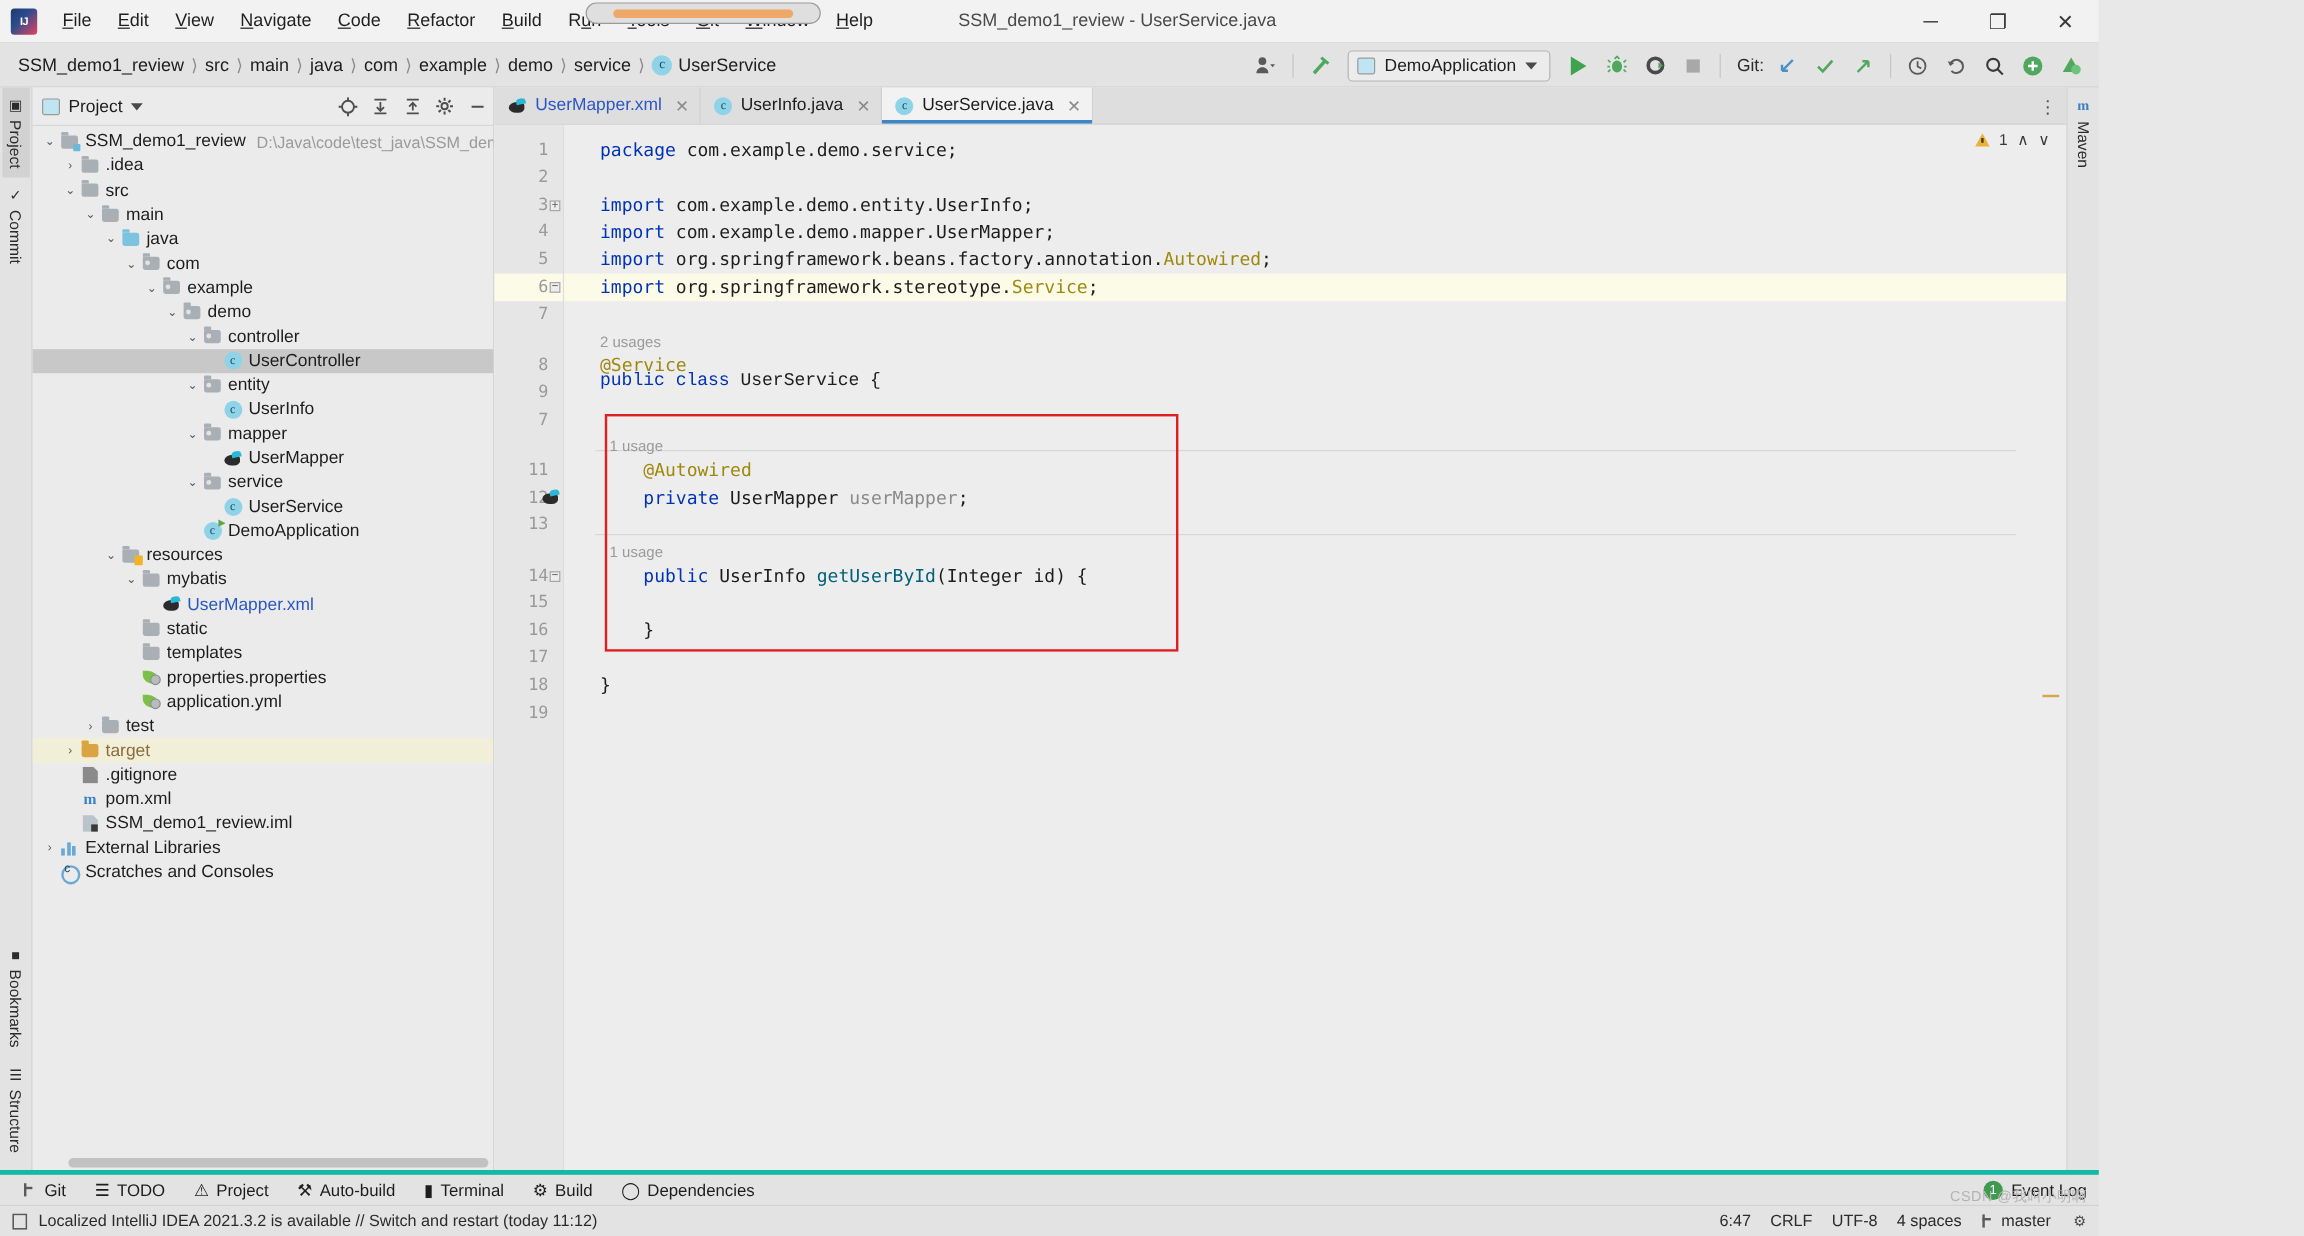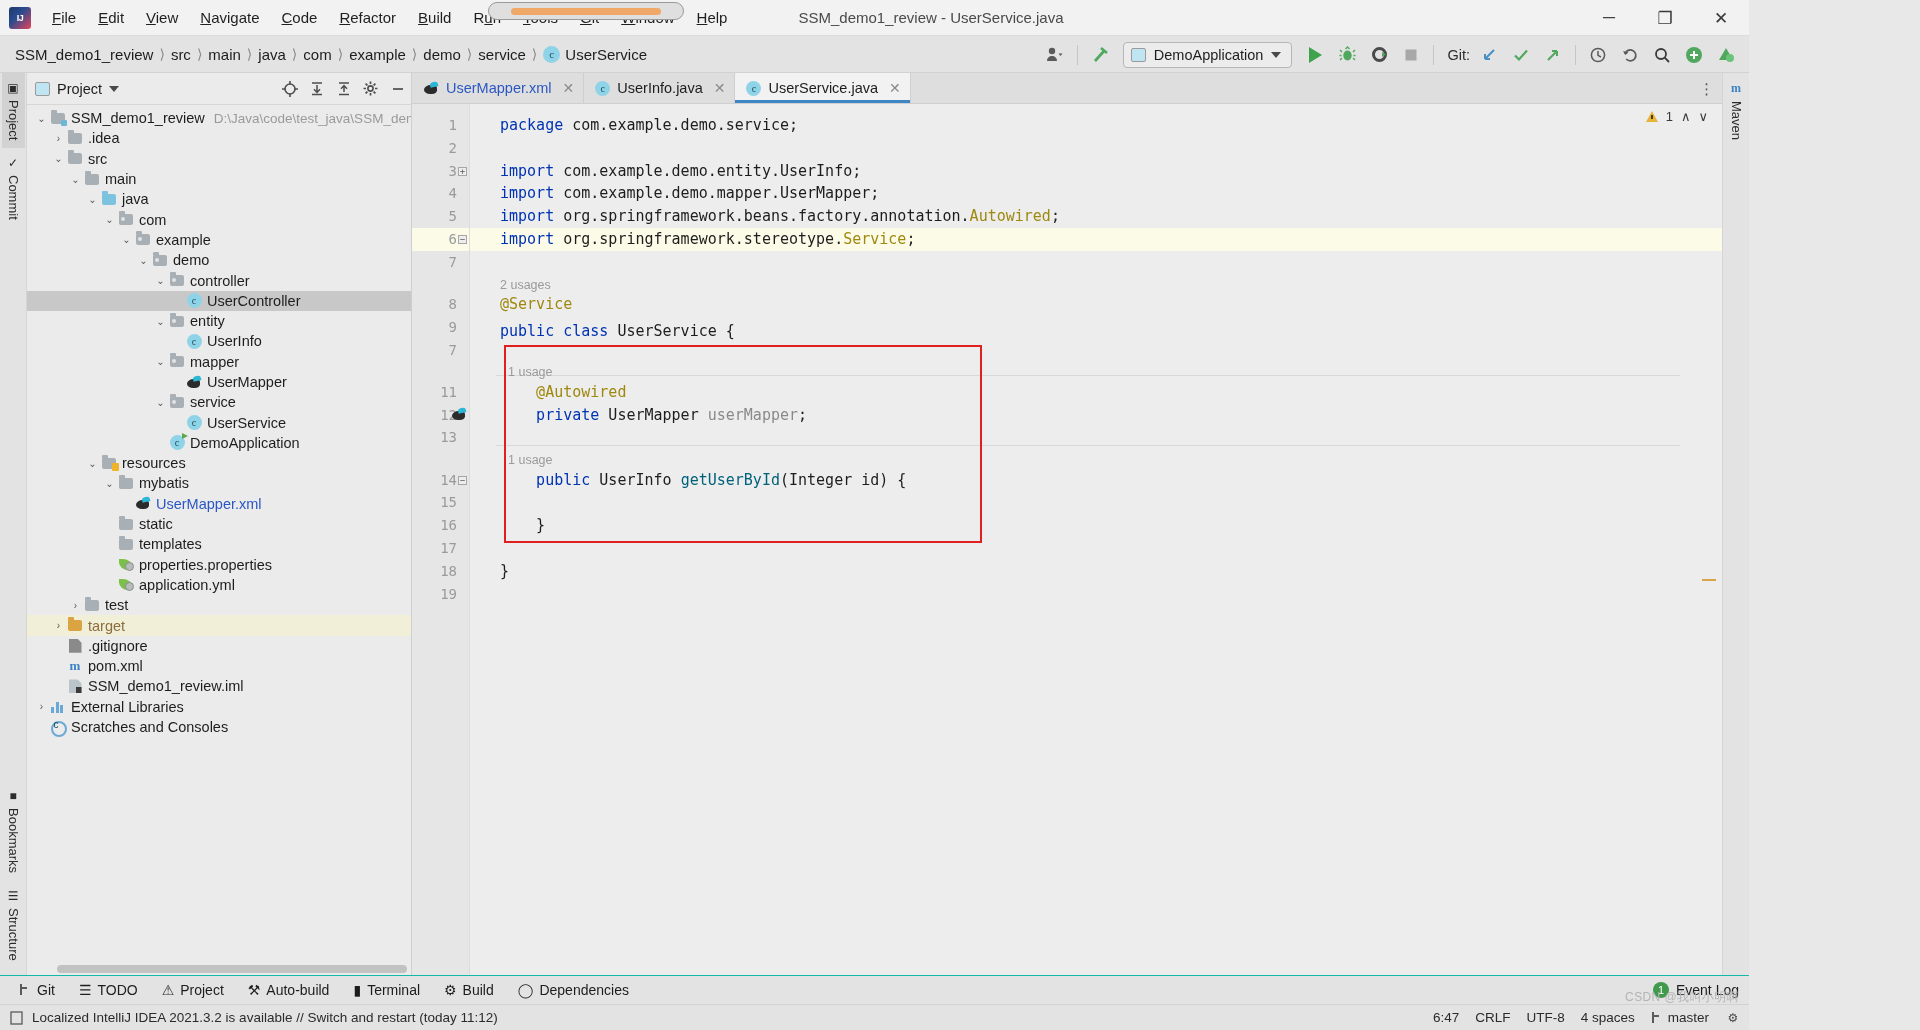--- a/index.html
+++ b/index.html
@@ -246,21 +246,21 @@
     position: absolute; right: 14px; top: 5px; display: flex; align-items: center; gap: 8px;
     font-size: 13px; color: #3a3a3a;
   }
   .warn-tri { width: 0;height:0;border-left:6px solid transparent;border-right:6px solid transparent;border-bottom:11px solid #e8b339;position:relative;}
   .warn-tri::after{content:"";position:absolute;left:-1px;top:4px;width:2px;height:4px;background:#4a3a10;}
   .scroll-tick { position:absolute; right:6px; width:14px; height:2px; background:#d8a54a; }
 
   
   .bottombar {
     height: 29px; flex: 0 0 29px; background: #e3e3e3;
-    display: flex; align-items: center; border-top: 1px solid #14b8a6;
+    display: flex; align-items: center; border-top: 4px solid #14b8a6;
     position: relative; padding-left: 8px; gap: 2px;
   }
   .btab {
     display: flex; align-items: center; gap: 6px; padding: 2px 11px;
     font-size: 14px; color: #1d1d1d; height: 25px; border-radius: 3px;
   }
   .bottombar .right { position: absolute; right: 10px; display:flex; align-items:center; gap:7px; font-size:14px; }
   .badge-n {
     width: 16px; height: 16px; border-radius: 50%; background: #3f9a4e; color: #fff;
     font-size: 11px; display: flex; align-items: center; justify-content: center;
@@ -803,21 +803,21 @@
             <div class="cl usage-hint" style="top: 257.38px; left: 38px;">1 usage</div>
             <div class="cl usage-hint" style="top: 345.16px; left: 38px;">1 usage</div>
             <div class="cl" style="top: 10px;"><span class="kw">package</span><span> com.example.demo.service;</span></div>
             <div class="cl" style="top: 32.8px;"></div>
             <div class="cl" style="top: 55.6px;"><span class="kw">import</span><span> com.example.demo.entity.UserInfo;</span></div>
             <div class="cl" style="top: 78.4px;"><span class="kw">import</span><span> com.example.demo.mapper.UserMapper;</span></div>
             <div class="cl" style="top: 101.2px;"><span class="kw">import</span><span> org.springframework.beans.factory.annotation.</span><span class="ann">Autowired</span><span>;</span></div>
             <div class="cl" style="top: 124px;"><span class="kw">import</span><span> org.springframework.stereotype.</span><span class="ann">Service</span><span>;</span></div>
             <div class="cl" style="top: 146.8px;"></div>
             <div class="cl" style="top: 188.98px;"><span class="ann">@Service</span></div>
-            <div class="cl" style="top: 216px;"><span class="kw">public</span><span> </span><span class="kw">class</span><span> UserService {</span></div>
+            <div class="cl" style="top: 203px; font-family: Liberation Mono, monospace;"><span class="kw">public</span><span> </span><span class="kw">class</span><span> UserService {</span></div>
             <div class="cl" style="top: 234.58px;"></div>
             <div class="cl" style="top: 276.76px;"><span class="ann">    @Autowired</span></div>
             <div class="cl" style="top: 299.56px;"><span class="kw">    private</span><span> UserMapper </span><span class="fld">userMapper</span><span>;</span></div>
             <div class="cl" style="top: 322.36px;"></div>
             <div class="cl" style="top: 364.54px;"><span class="kw">    public</span><span> UserInfo </span><span class="mth">getUserById</span><span>(Integer id) {</span></div>
             <div class="cl" style="top: 410.14px;"><span>    }</span></div>
             <div class="cl" style="top: 432.94px;"></div>
             <div class="cl" style="top: 455.74px;"><span>}</span></div>
             <div class="cl" style="top: 478.54px;"></div>
             <div class="redbox" style="border-color: rgb(224, 32, 32); left: 34px; top: 240.58px; width: 478px; height: 198.36px;"></div>

